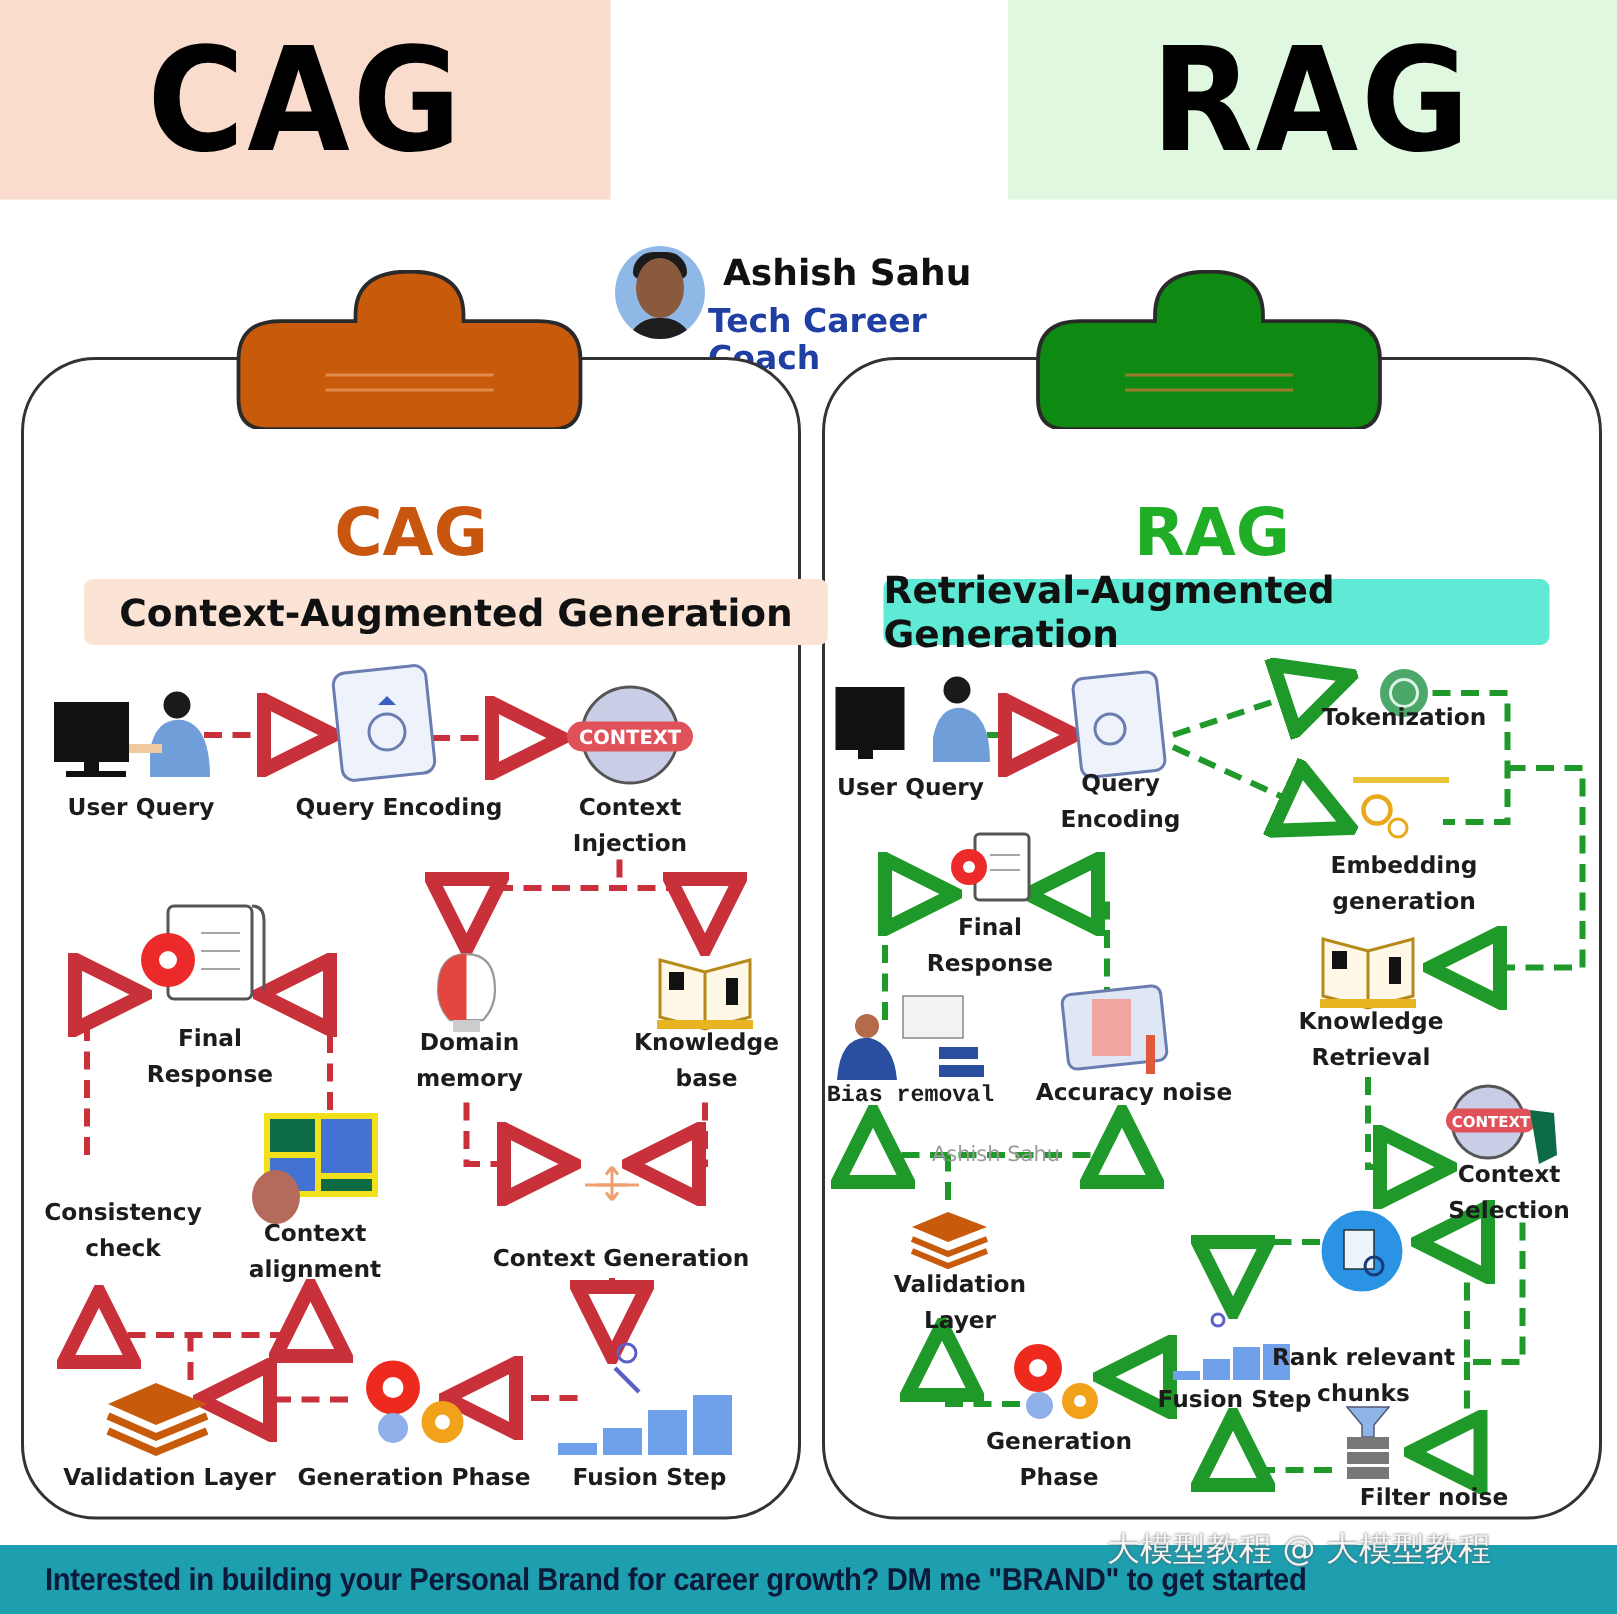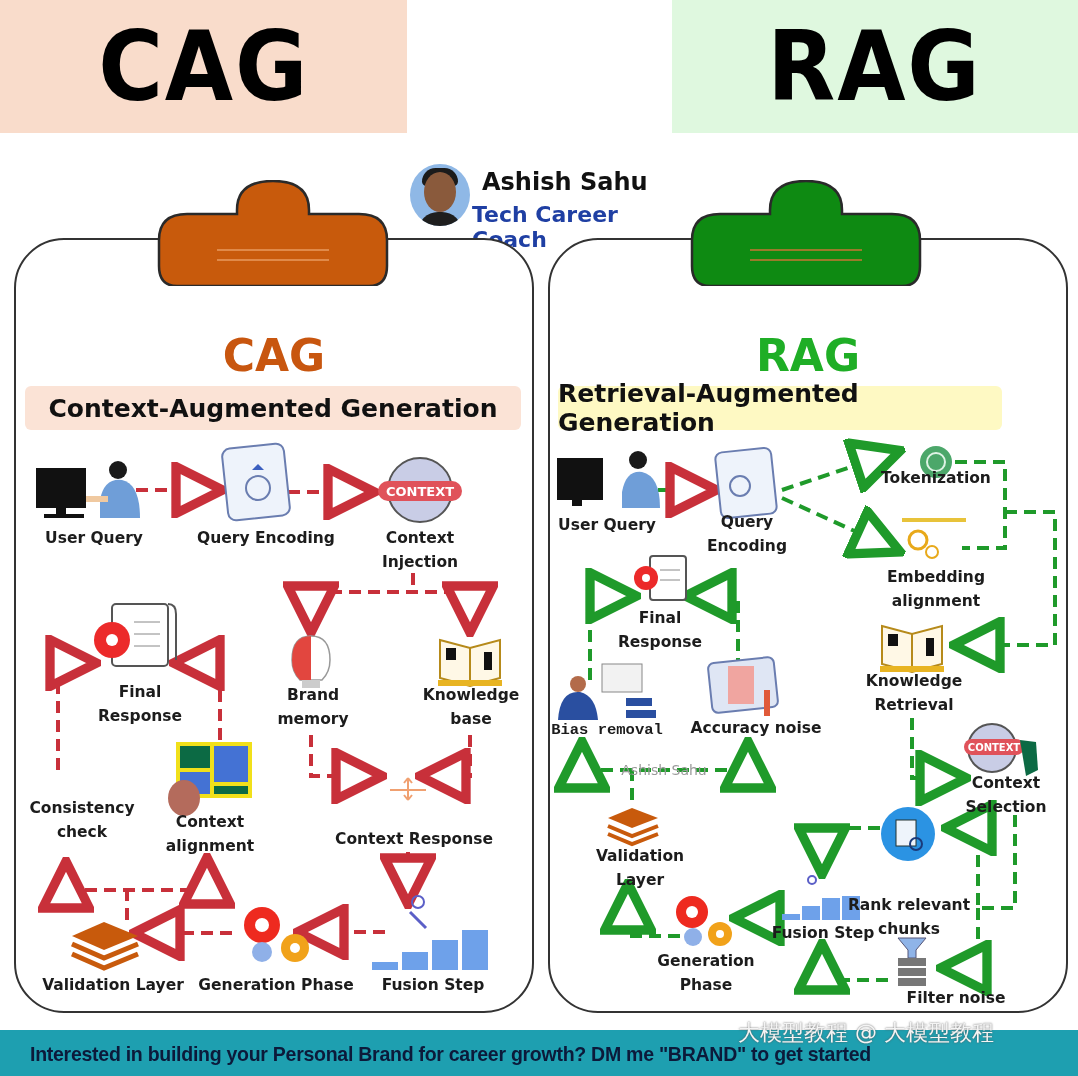--- a/index.html
+++ b/index.html
@@ -21,23 +21,23 @@
   .board { border: 2px solid #333; border-radius: 50px; background: #fff; }
   #board-cag { left: 14px; top: 238px; width: 520px; height: 775px; }
   #board-rag { left: 548px; top: 238px; width: 520px; height: 775px; }
   .clip { width: 232px; height: 106px; }
   #clip-cag { left: 157px; top: 180px; }
   #clip-rag { left: 690px; top: 180px; }
 
   .section-title { font-family: "DejaVu Sans", sans-serif; font-weight: bold; font-size: 44px; text-align: center; }
   #cag-title { left: 14px; top: 330px; width: 520px; color: #c8560f; }
   #rag-title { left: 548px; top: 330px; width: 520px; color: #1fae26; }
-  .subtitle-bar { height: 44px; border-radius: 6px; display: flex; align-items: center; justify-content: center; font-family: "DejaVu Sans", sans-serif; font-weight: bold; font-size: 25px; color: #111; }
+  .subtitle-bar { height: 44px; border-radius: 6px; display: flex; align-items: center; justify-content: center; font-family: "DejaVu Sans", sans-serif; font-weight: bold; font-size: 25px; color: #111; margin-left: 31px; }
   #cag-subtitle { left: 25px; top: 386px; width: 496px; background: #fbe3d6; }
-  #rag-subtitle { left: 558px; top: 386px; width: 444px; background: #fef9c3; }
+  #rag-subtitle { left: 558px; top: 386px; width: 444px; background: #5eead4; }
 
   svg.flow { position: absolute; left: 0; top: 0; width: 1078px; height: 1076px; pointer-events: none; }
   .lbl { position: absolute; font-family: "DejaVu Sans", sans-serif; font-size: 15.5px; font-weight: bold; color: #1c1c1c; text-align: center; line-height: 24px; white-space: pre-line; transform: translateX(-50%); }
 
   .footer { left: 0; top: 1030px; width: 1078px; height: 46px; background: #1e9fb0; }
   .footer-text { left: 30px; top: 1042px; font-size: 21px; font-weight: bold; color: #0c1a3a; letter-spacing: -0.3px; transform: scaleX(0.93); transform-origin: left; }
   .watermark { left: 738px; top: 1018px; font-size: 22px; color: #f4f4f4; font-family: "DejaVu Sans", sans-serif; text-shadow: 0 0 2px #555; }
 </style>
 </head>
 <body>
@@ -278,41 +278,41 @@
       <line x1="660" y1="580" x2="680" y2="580" stroke="#888"></line>
     <circle cx="646" cy="578" r="12" fill="#ec2a2a"></circle>
       <circle cx="646" cy="578" r="4" fill="#fff"></circle>
   </g>
 </svg>
 
 <div class="lbl" style="left:94px;top:526px;">User Query</div>
 <div class="lbl" style="left:266px;top:526px;">Query Encoding</div>
 <div class="lbl" style="left:420px;top:526px;">Context
 Injection</div>
-<div class="lbl" style="left:313px;top:683px;">Brand
+<div class="lbl" style="left:313px;top:683px;">Domain
 memory</div>
 <div class="lbl" style="left:471px;top:683px;">Knowledge
 base</div>
-<div class="lbl" style="left:414px;top:827px;">Context Response</div>
+<div class="lbl" style="left:414px;top:827px;">Context Generation</div>
 <div class="lbl" style="left:433px;top:973px;">Fusion Step</div>
 <div class="lbl" style="left:276px;top:973px;">Generation Phase</div>
 <div class="lbl" style="left:113px;top:973px;">Validation Layer</div>
 <div class="lbl" style="left:82px;top:796px;">Consistency
 check</div>
 <div class="lbl" style="left:210px;top:810px;">Context
 alignment</div>
 <div class="lbl" style="left:140px;top:680px;">Final
 Response</div>
 
 <div class="lbl" style="left:607px;top:513px;">User Query</div>
 <div class="lbl" style="left:747px;top:510px;">Query
 Encoding</div>
 <div class="lbl" style="left:936px;top:466px;">Tokenization</div>
 <div class="lbl" style="left:936px;top:565px;">Embedding
-alignment</div>
+generation</div>
 <div class="lbl" style="left:914px;top:669px;">Knowledge
 Retrieval</div>
 <div class="lbl" style="left:1006px;top:771px;">Context
 Selection</div>
 <div class="lbl" style="left:909px;top:863px;margin-top:30px;">Rank relevant
 chunks</div>
 <div class="lbl" style="left:912px;top:986px;margin-left:44px;">Filter noise</div>
 <div class="lbl" style="left:823px;top:921px;">Fusion Step</div>
 <div class="lbl" style="left:706px;top:949px;">Generation
 Phase</div>

